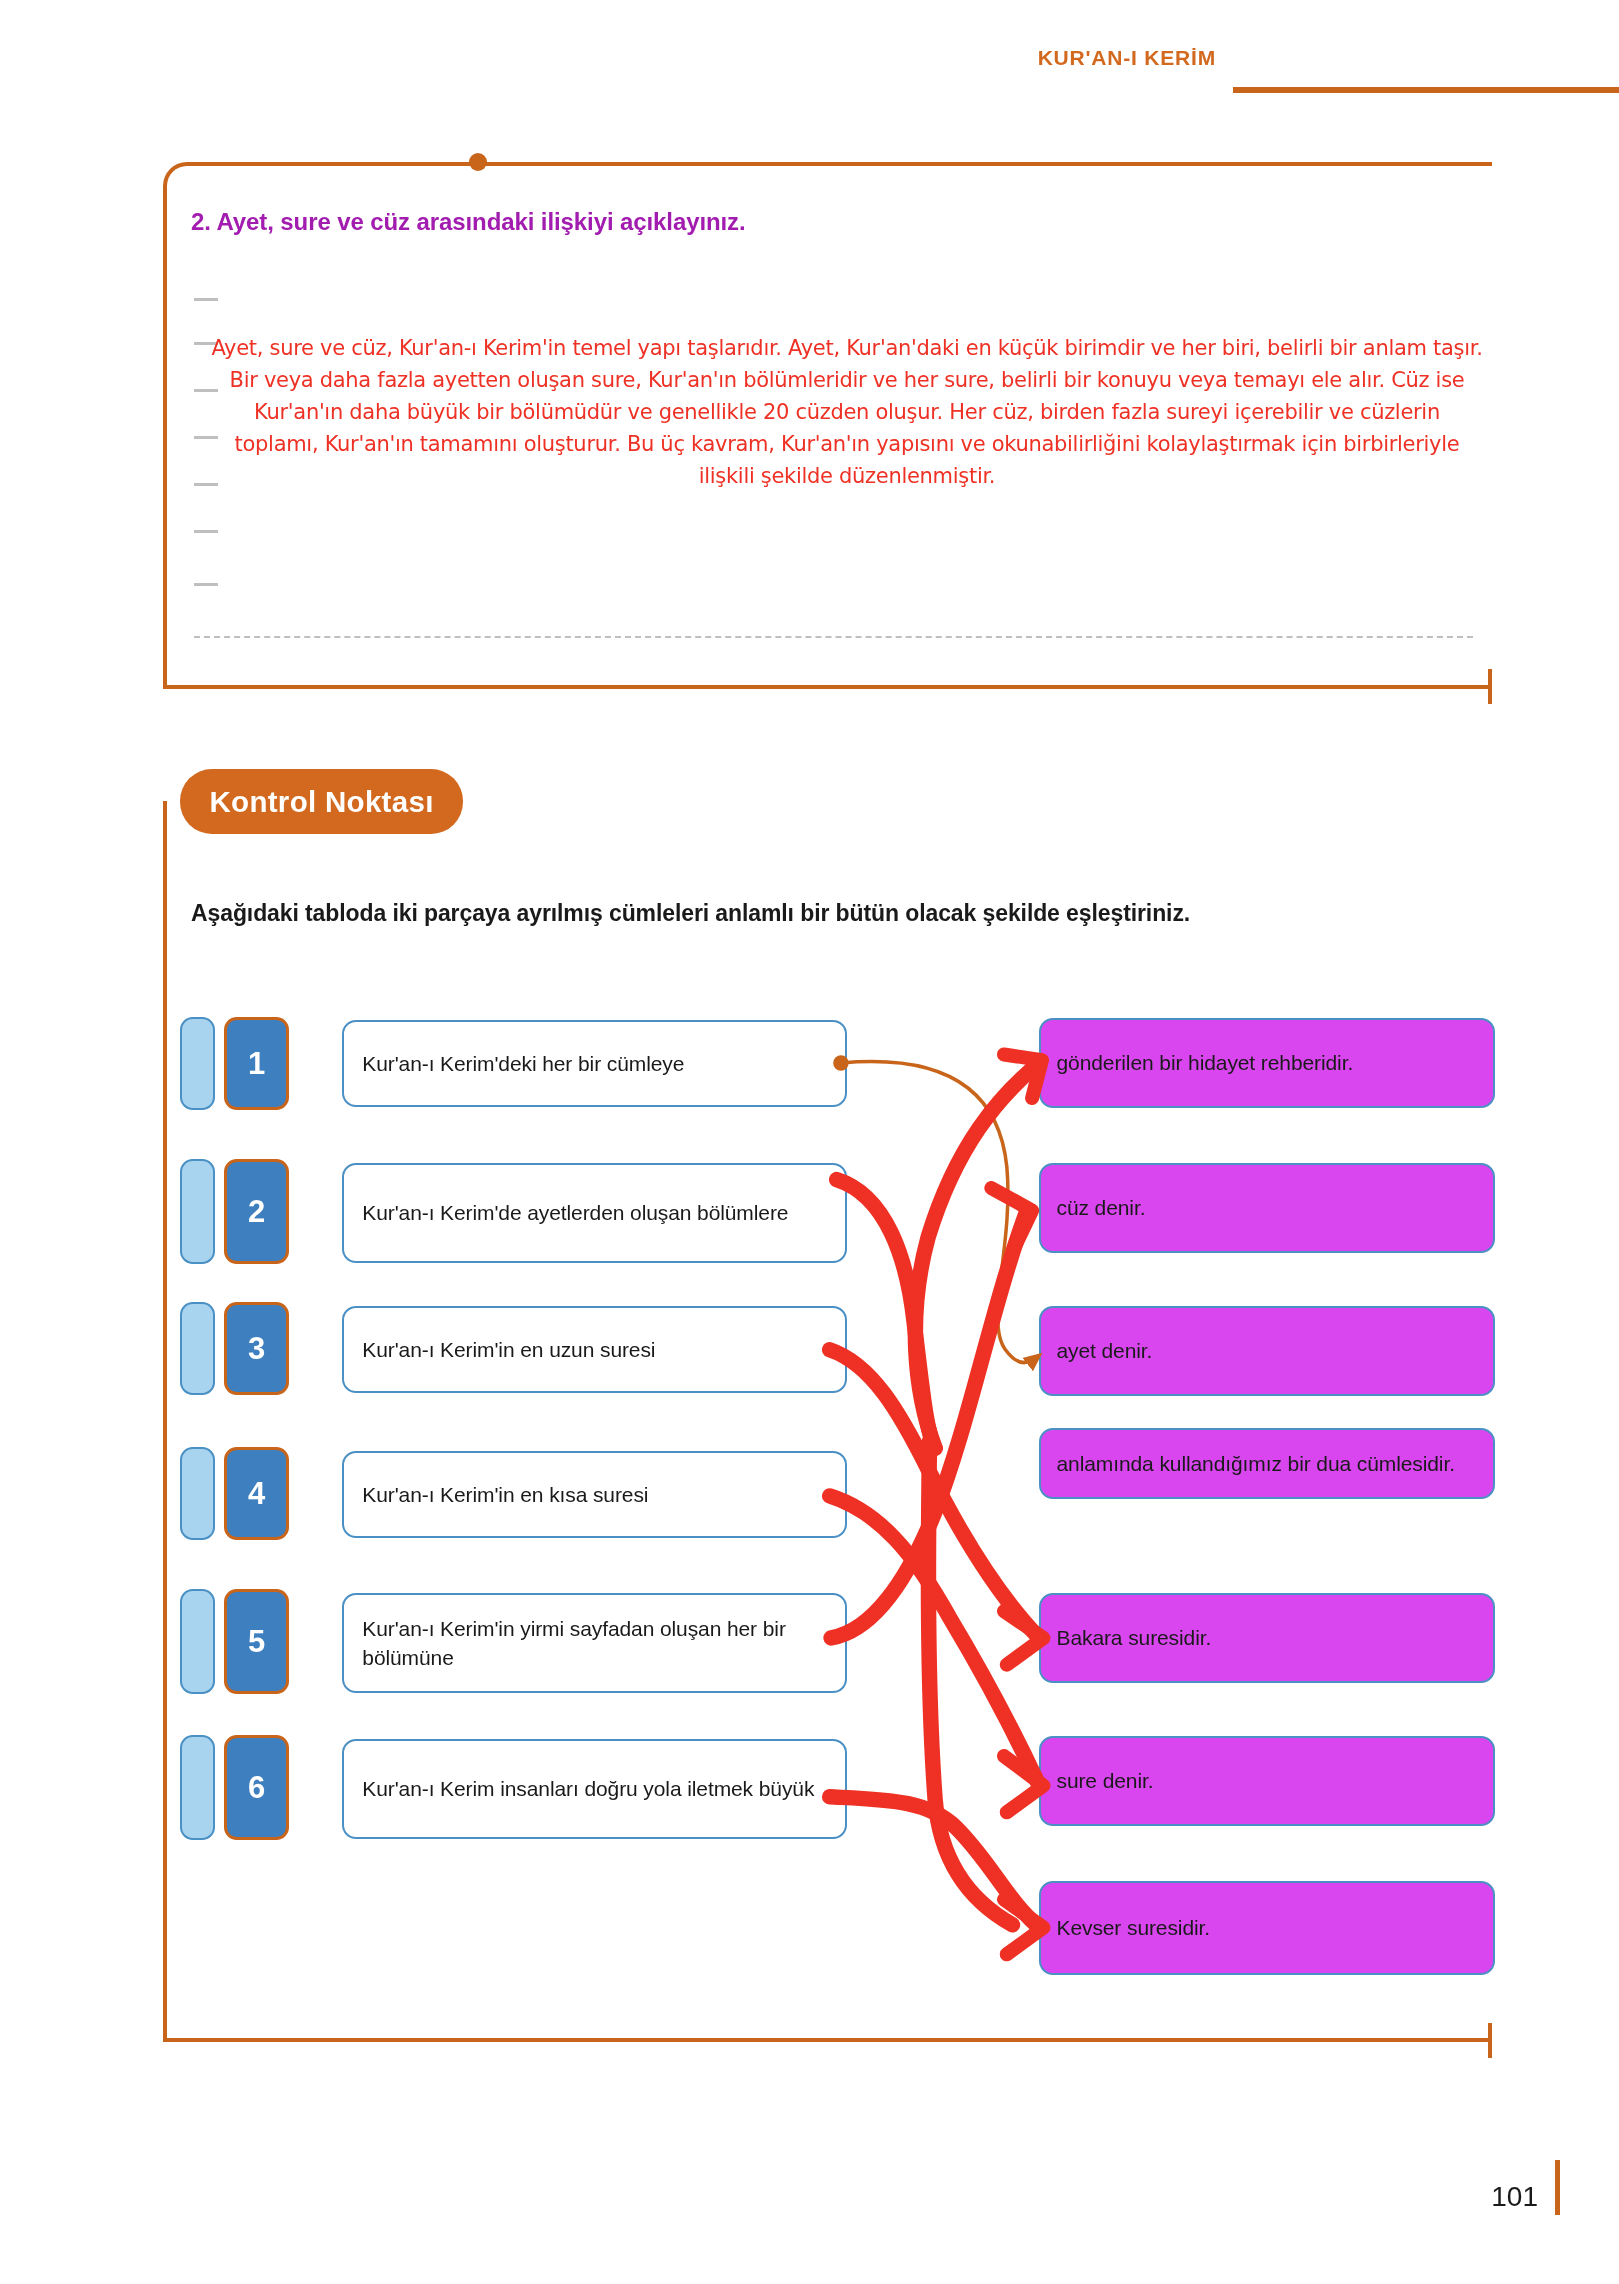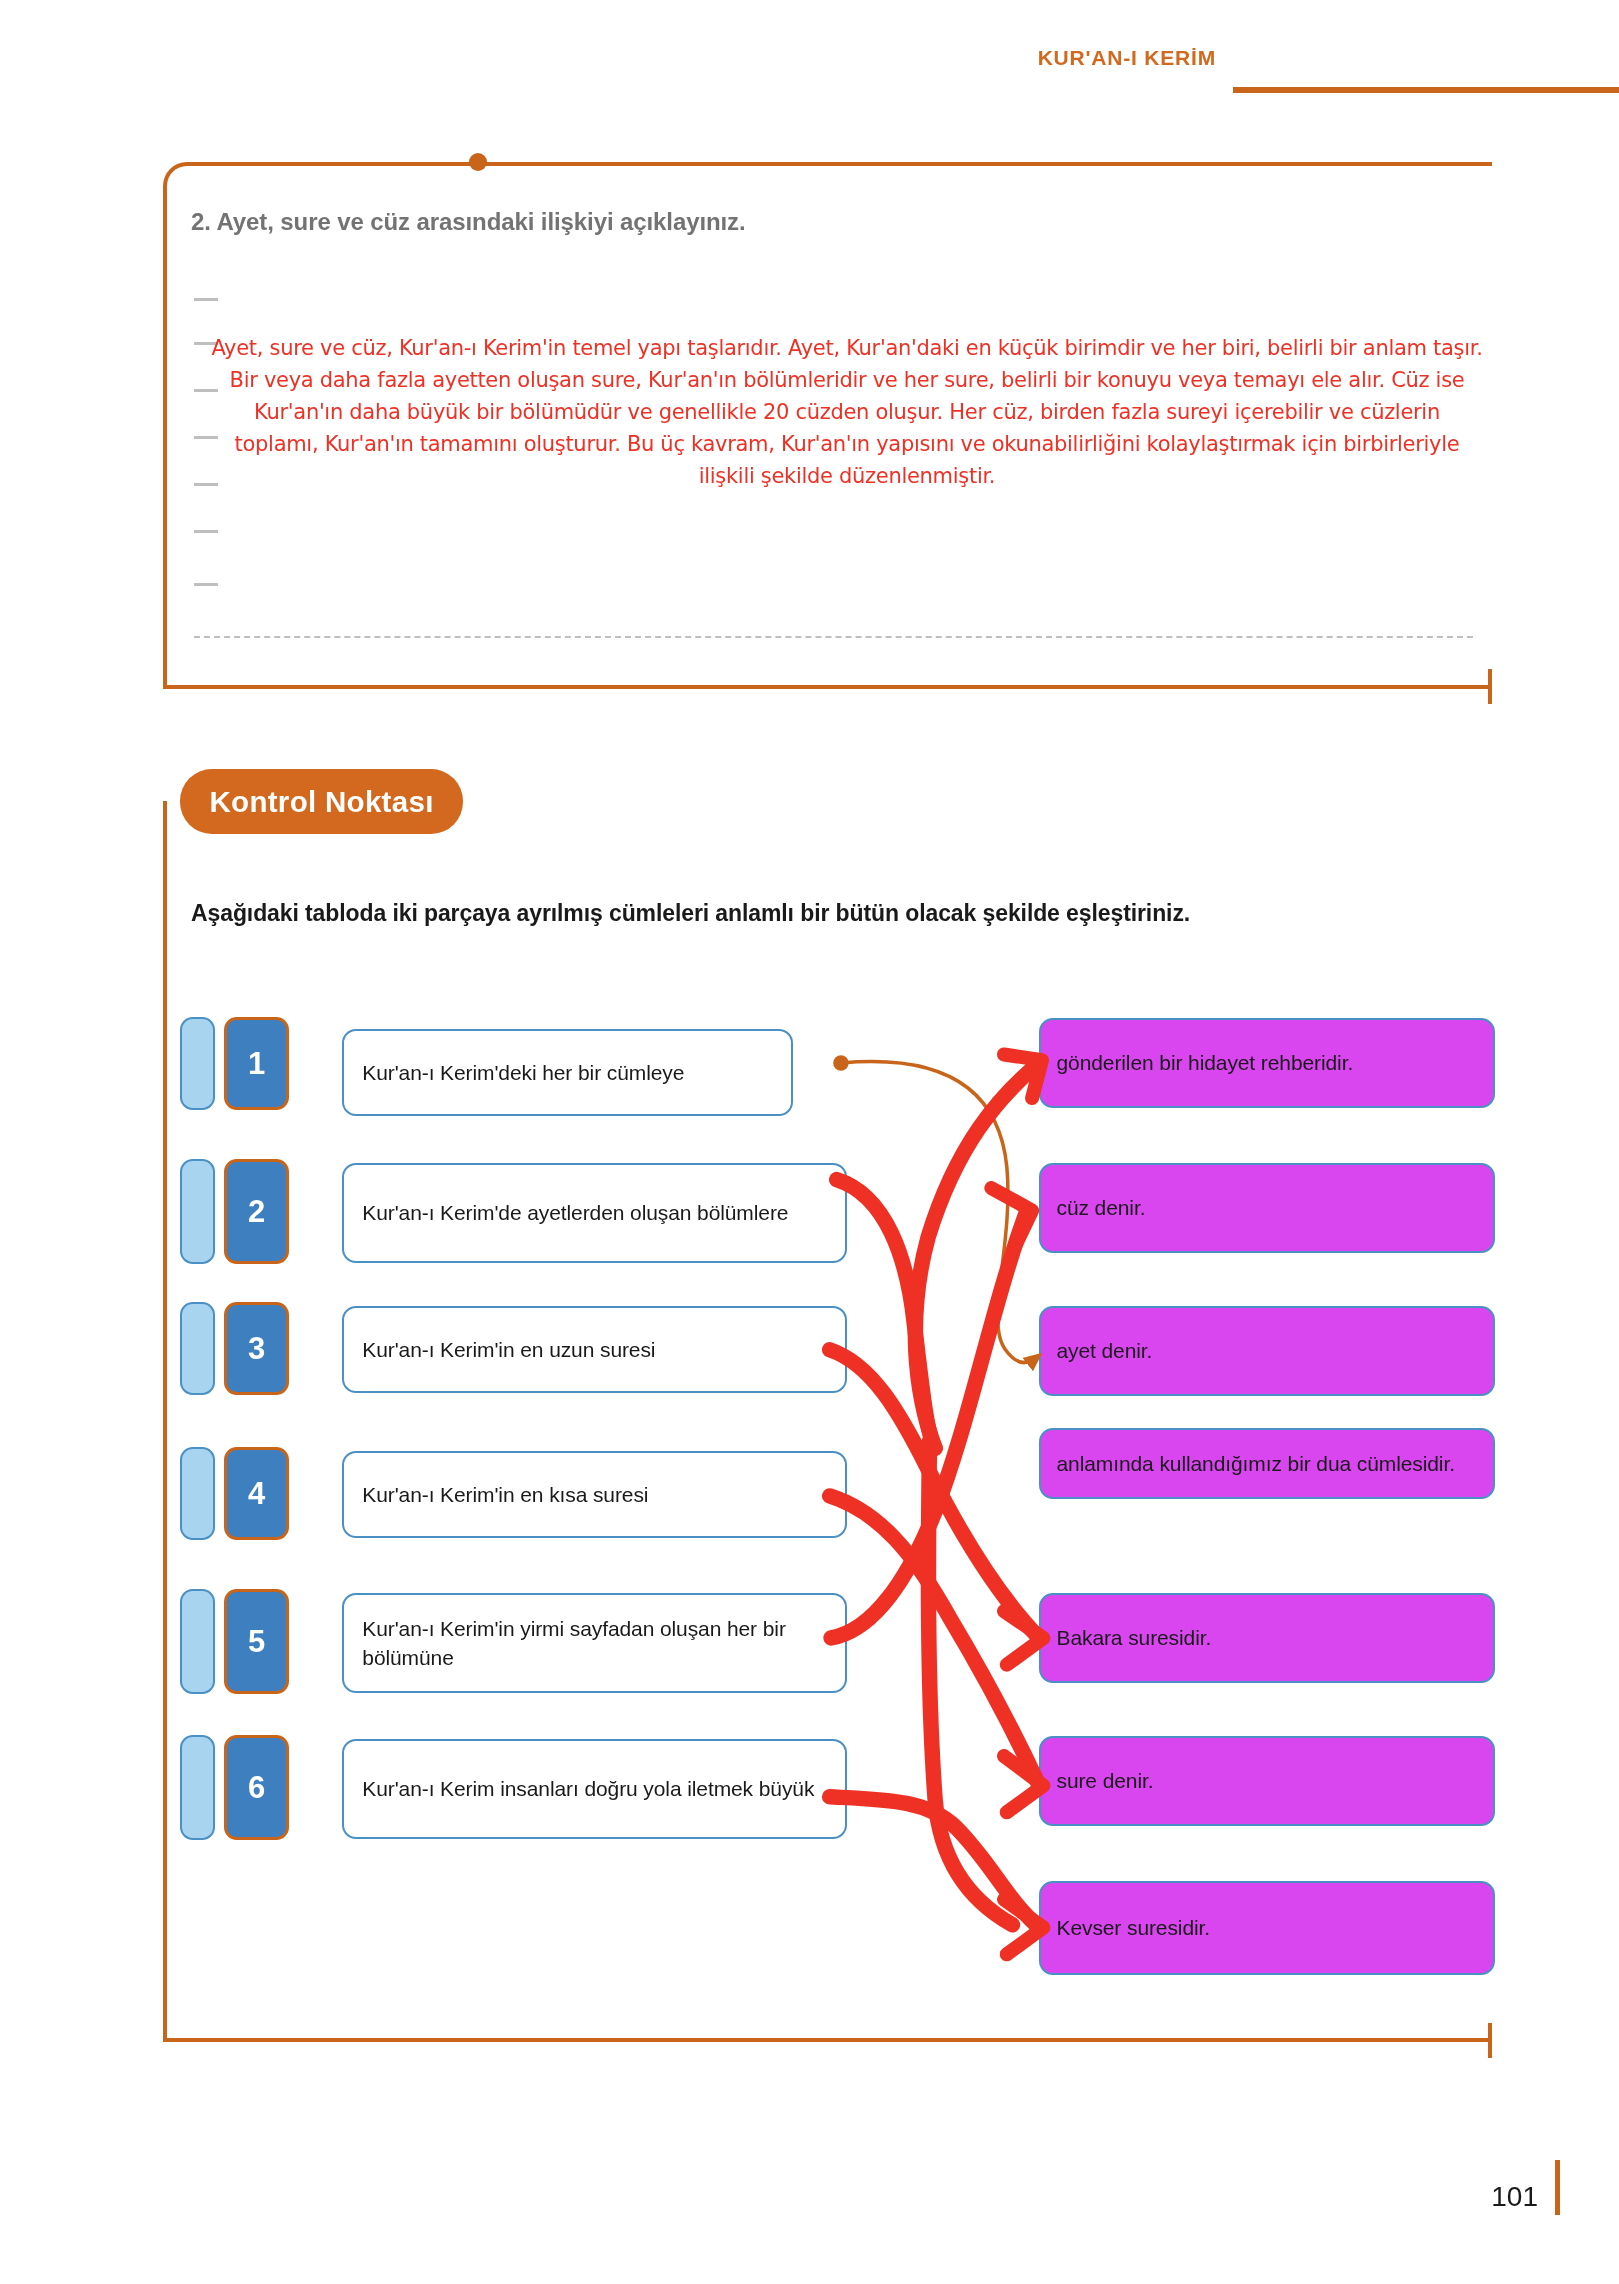--- a/index.html
+++ b/index.html
@@ -41,21 +41,21 @@
     position:absolute;left:163px;top:685px;width:1329px;height:4.2px;
     background:#C8651B;
   }
   #q-frame-tick{
     position:absolute;left:1488px;top:669px;width:4.2px;height:35px;
     background:#C8651B;
   }
 
   #q-title{
     position:absolute;left:191px;top:208px;width:1195px;
-    font-size:24px;font-weight:700;color:#737373;
+    font-size:24px;font-weight:700;color:#a21caf;
     letter-spacing:-0.1px;
   }
 
   
   .guide-dash{
     position:absolute;left:194px;width:24px;height:2.8px;
     background:#BFBFBF;
   }
   #guide-full{
     position:absolute;left:194px;top:636px;width:1279px;height:0px;
@@ -194,21 +194,21 @@
 <div id="ex-frame-bottom"></div>
 <div id="ex-frame-tick"></div>
 
 <div id="ex-instr">Aşağıdaki tabloda iki parçaya ayrılmış cümleleri anlamlı bir bütün olacak şekilde eşleştiriniz.</div>
 
 <div class="l-row" style="top:1017px;">
   <div class="l-tab" style="height:93px"></div>
   <div class="l-num" style="height:93px">
     <span>1</span>
   </div>
-  <div class="l-box" style="top:12px;width:451px;height:87px">
+  <div class="l-box" style="top:3px;width:505px;height:87px">
     <span>Kur'an-ı Kerim'deki her bir cümleye</span>
   </div>
 </div>
 
 <div class="l-row" style="top:1159px;">
   <div class="l-tab" style="height:105px"></div>
   <div class="l-num" style="height:105px">
     <span>2</span>
   </div>
   <div class="l-box" style="top:4.2px;width:505px;height:100px">

